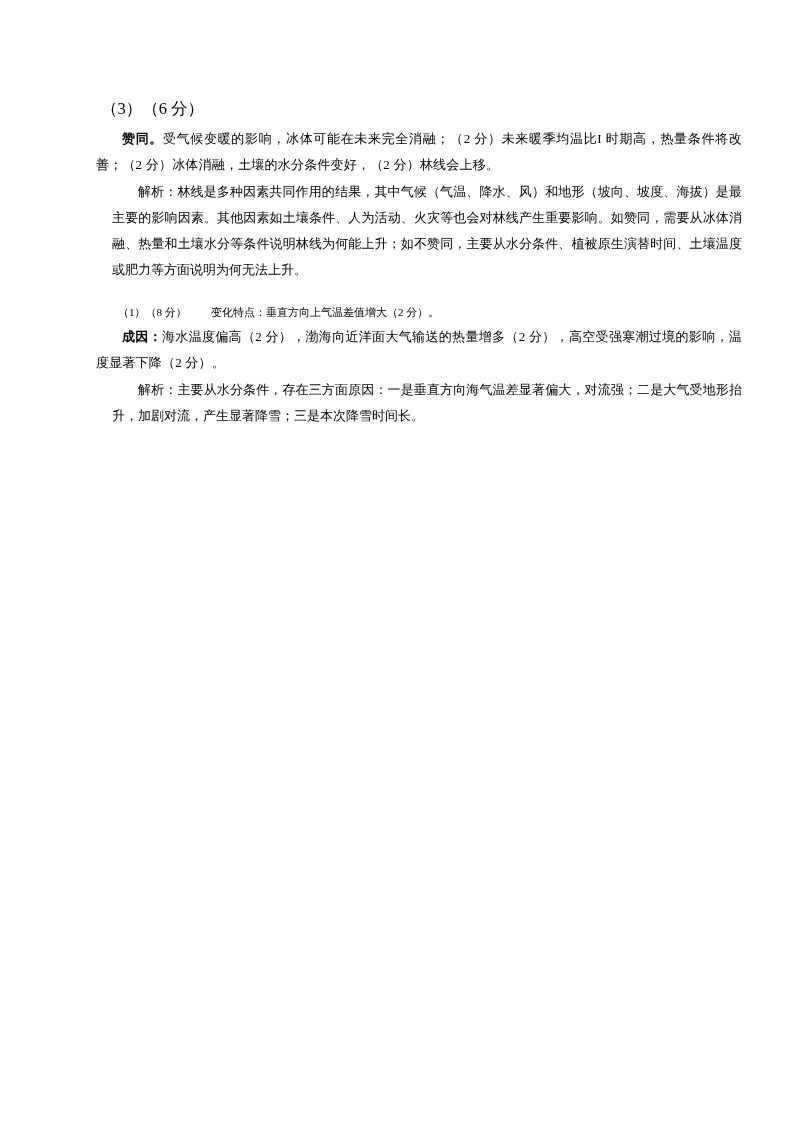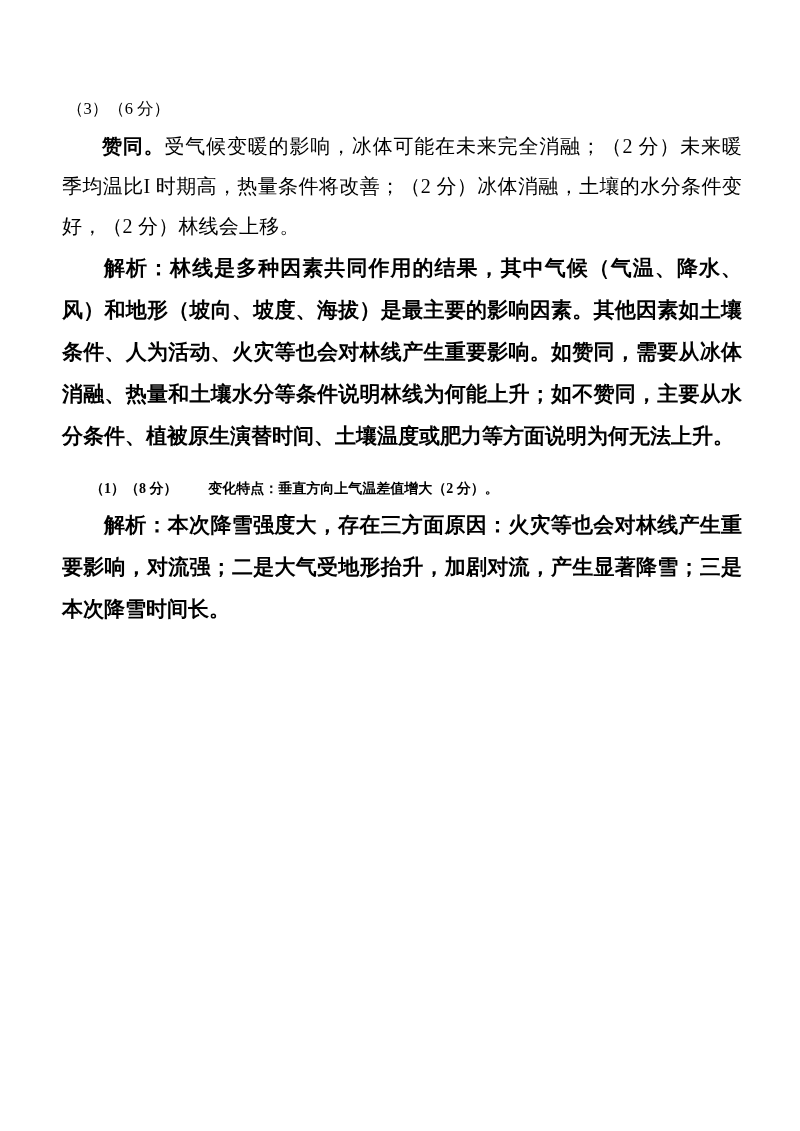--- a/index.html
+++ b/index.html
@@ -11,62 +11,61 @@
     width: 800px;
     height: 1131px;
     font-family: "Liberation Serif", "DejaVu Serif", serif;
     color: #000000;
     overflow: hidden;
   }
   .page {
     box-sizing: border-box;
     width: 800px;
     height: 1131px;
-    padding: 92px 58px 60px 62px;
+    padding: 92px 58px 60px 96px;
     position: relative;
   }
   .block {
     margin: 0 0 4px 0;
   }
   .para {
-    font-size: 20px;
+    font-size: 13px;
     line-height: 2.0;
     text-align: justify;
     text-justify: inter-ideograph;
     letter-spacing: 0.2px;
     margin: 0 0 1px 0;
   }
   .indent {
     text-indent: 2em;
   }
   .lead {
     font-weight: bold;
   }
   .gap-med { height: 14px; }
   .analysis {
-    font-weight: bold;
-    font-size: 21px;
+    font-weight: normal;
+    font-size: 13px;
     line-height: 2.0;
     text-align: justify;
     text-justify: inter-ideograph;
     text-indent: 2em;
-    margin: 0 0 1px 0;
+    margin: 0 0 1px 16px;
   }
   .q-head {
     font-size: 16.5px;
     line-height: 2.0;
     margin: 0 0 1px 0;
     text-indent: 0.3em;
   }
   .sub-head {
-    font-size: 14px;
+    font-size: 11px;
     line-height: 2.0;
     margin: 0 0 1px 0;
     text-indent: 2em;
-    font-weight: bold;
   }
 </style>
 </head>
 <body>
 
 <div class="page">
 
   <div class="block">
     <div class="q-head">（3）（6 分）</div>
 
@@ -75,19 +74,20 @@
 
     <p class="analysis"><span>解析：</span><span>林线是多种因素共同作用的结果，其中气候（气温、降水、风）和地形（坡向、坡度、海拔）是最主要的影响因素。其他因素如土壤条件、人为活动、火灾等也会对林线产生重要影响。如赞同，需要从冰体消融、热量和土壤水分等条件说明林线为何能上升；如不赞同，主要从水分条件、植被原生演替时间、土壤温度或肥力等方面说明为何无法上升。</span></p>
   </div>
 
   <div class="gap-med"></div>
 
   <div class="block">
 
     <p class="sub-head"><span>（1）（8 分）</span><span style="display:inline-block;width:2.2em;"></span><span>变化特点：垂直方向上气温差值增大（2 分）。</span></p>
 
+    <p class="para indent"><span class="lead">成因：</span><span>海水温度偏高（2 分），渤海向近洋面大气输送的热量增多（2 分），高空受强寒潮过境的影响，温度显著下降（2 分）。</span></p>
 
 
 
-    <p class="analysis"><span>解析：</span><span>本次降雪强度大，存在三方面原因：火灾等也会对林线产生重要影响，对流强；二是大气受地形抬升，加剧对流，产生显著降雪；三是本次降雪时间长。</span></p>
+    <p class="analysis"><span>解析：</span><span>主要从水分条件，存在三方面原因：一是垂直方向海气温差显著偏大，对流强；二是大气受地形抬升，加剧对流，产生显著降雪；三是本次降雪时间长。</span></p>
   </div>
 
 </div>
 
 </body></html>

